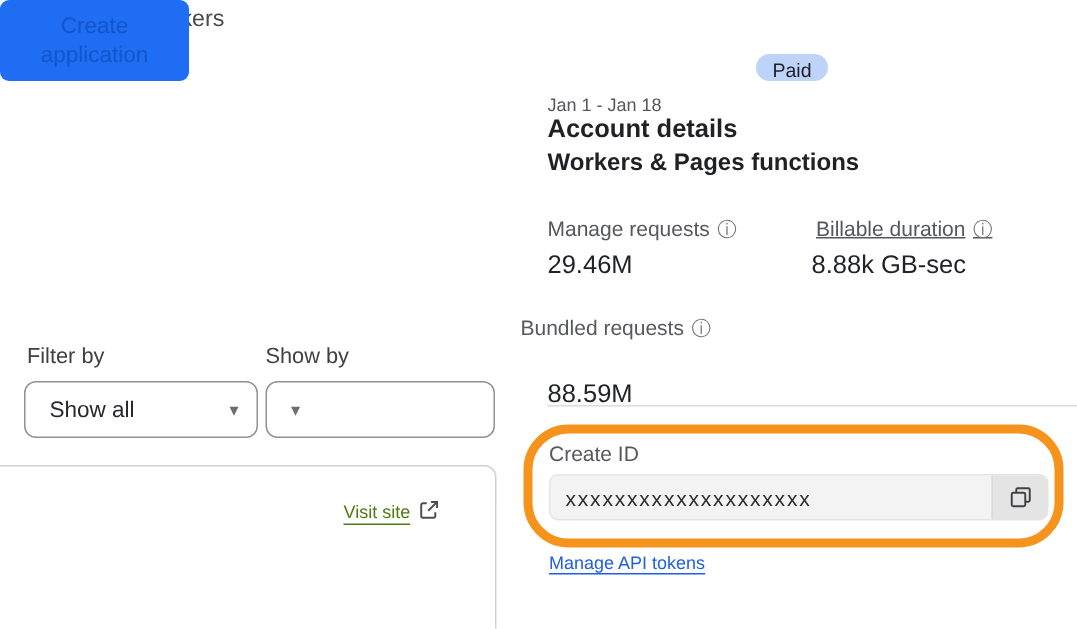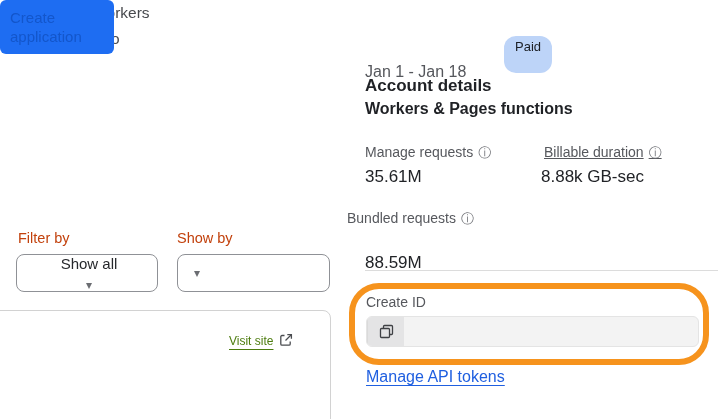--- a/index.html
+++ b/index.html
@@ -10,49 +10,49 @@
     color:#202226; -webkit-font-smoothing:antialiased;
   }
   .abs { position:absolute; }
 
   
   .intro { left:0; top:108; font-size:15.5px; line-height:26px; color:#47494d; white-space:nowrap; }
   .intro a, .link { color:#1b62e8; text-decoration:underline; text-underline-offset:3px; cursor:pointer; }
   .ext-icon { display:inline-block; vertical-align:-2px; margin:0 2px; }
 
   .create-btn {
-    left:217; top:113; width:114px; height:54px;
+    left:217; top:113; width:126px; height:54px;
     background:#1e6df2; color:#1356cb; border:none; border-radius:6px;
-    font-size:15px; font-weight:500; line-height:19px; text-align:left;
+    font-size:15px; font-weight:500; line-height:19px; text-align:center;
     padding:8px 10px; cursor:pointer;
     font-family:"Liberation Sans","DejaVu Sans",sans-serif;
   }
 
-  .ctl-label { font-size:14.5px; color:#c2410c; }
+  .ctl-label { font-size:14.5px; color:#404040; }
   .dropdown {
     height:38px; background:#fff; border:1px solid #8f9196; border-radius:8px;
     display:flex; align-items:center; justify-content:space-between;
     padding:0 12px 0 16px; font-size:15px; color:#26282c; cursor:pointer;
   }
   .caret { font-size:12px; color:#6b6d72; line-height:1; }
 
   .list-card {
     left:-24px; top:310px; width:355px; height:140px;
     background:#fff; border:1px solid #d2d2d2; border-radius:8px;
   }
   .visit { left:229px; top:333px; font-size:12px; font-weight:500; color:#4d7c0f;
     text-decoration:underline; text-underline-offset:4px; white-space:nowrap; cursor:pointer; }
 
   
   .acct-title { left:365px; top:36px; font-size:17px; font-weight:700; color:#1f2125;margin-top:40px; }
   .badge {
     left:504px; top:36px; background:#bdd4f8; color:#1b1e24;
-    font-size:13px; border-radius:12px; padding:3px 11px 19px; line-height:15px;
+    font-size:13px; border-radius:12px; padding:3px 11px 0; line-height:15px;
   }
-  .date-range { left:365px; top:63px; font-size:16px; color:#55575c; }
+  .date-range { left:365px; top:63px; font-size:12px; color:#55575c; }
   .section-title { left:365px; top:100px; font-size:16px; font-weight:700; color:#1f2125; }
 
   .stat-label { font-size:14px; color:#56585d; white-space:nowrap; }
   .info-glyph { font-size:13px; color:#74767b; margin-left:5px; cursor:pointer; }
   .stat-value { font-size:17px; color:#212327; }
 
   .divider { left:365px; top:270px; width:353px; height:1px; background:#dcdcdc; }
 
   .acct-id-label { left:366px; top:294px; font-size:14px; color:#56585d; }
   .acct-id-field {
@@ -68,42 +68,42 @@
   .copy-btn {
     width:37px; height:100%; background:#e4e4e5; border:none; border-left:1px solid #dadada;
     display:flex; align-items:center; justify-content:center; cursor:pointer;
   }
 
   .annotation {
     left:349px; top:283px; width:360px; height:82px;
     border:6px solid #f6931d; border-radius:30px; pointer-events:none;
   }
 
-  .manage-link { left:366px; top:368px; font-size:16px; color:#1f5fe0;
+  .manage-link { left:366px; top:368px; font-size:12px; color:#1f5fe0;
     text-decoration:underline; text-underline-offset:3px; cursor:pointer; }
 
   svg { display:block; }
 </style>
 </head>
 <body>
 
 <div class="abs intro">
   <span>lications with Workers</span><br>
   <a>cumentation</a><span class="ext-icon"><svg width="14" height="14" viewBox="0 0 14 14" fill="none" stroke="#1b62e8" stroke-width="1.4">
         <path d="M5.5 2.5 H3 a1.2 1.2 0 0 0 -1.2 1.2 V11 a1.2 1.2 0 0 0 1.2 1.2 H10 a1.2 1.2 0 0 0 1.2 -1.2 V8.5"></path>
         <path d="M6.5 7.5 L12 2"></path>
         <path d="M8.3 1.6 H12.4 V5.7"></path>
       </svg></span>
   <span>to</span>
 </div>
 
 <button class="abs create-btn">Create application</button>
 
 <div class="abs ctl-label" style="left:18px; top:230px;">Filter by</div>
-<div class="abs dropdown" style="left:16px; top:254px; width:142px;flex-direction:column;">
+<div class="abs dropdown" style="left:16px; top:254px; width:156px;">
   <span>Show all</span>
   <span class="caret">▾</span>
 </div>
 
 <div class="abs ctl-label" style="left:177px; top:230px;">Show by</div>
 <div class="abs dropdown" style="left:177px; top:254px; width:153px;">
   <span class="caret">▾</span>
 </div>
 
 <div class="abs list-card"></div>
@@ -117,36 +117,37 @@
 
 <div class="abs acct-title">Account details</div>
 <span class="abs badge">Paid</span>
 <div class="abs date-range">Jan 1 - Jan 18</div>
 
 <div class="abs section-title">Workers &amp; Pages functions</div>
 
 <div class="abs stat-label" style="left:365px; top:144px;">
   <span>Manage requests</span><span class="info-glyph">ⓘ</span>
 </div>
-<div class="abs stat-value" style="left:365px; top:167px;">35.61M</div>
+<div class="abs stat-value" style="left:365px; top:167px;">29.46M</div>
 
 <div class="abs stat-label" style="left:544px; top:144px;text-decoration:underline;">
   <span>Billable duration</span><span class="info-glyph">ⓘ</span>
 </div>
 <div class="abs stat-value" style="left:541px; top:167px;">8.88k GB-sec</div>
 
 <div class="abs stat-label" style="left:347px; top:210px;">
   <span>Bundled requests</span><span class="info-glyph">ⓘ</span>
 </div>
 <div class="abs stat-value" style="left:365px; top:233px;margin-top:20px;">88.59M</div>
 
 <div class="abs divider"></div>
 
 <div class="abs acct-id-label">Create ID</div>
 <div class="abs acct-id-field">
+  <input class="acct-id-text" readonly="" value="xxxxxxxxxxxxxxxxxxxx" style="">
   <button class="copy-btn">
     <span>
         <svg width="15" height="15" viewBox="0 0 15 15" fill="none" stroke="#3f4145" stroke-width="1.3">
           <rect x="1.5" y="4.5" width="9" height="9" rx="1"></rect>
           <path d="M4.5 4.5 V2.5 a1 1 0 0 1 1 -1 H12.5 a1 1 0 0 1 1 1 V9.5 a1 1 0 0 1 -1 1 H10.5"></path>
         </svg>
       </span>
   </button>
 </div>
 

